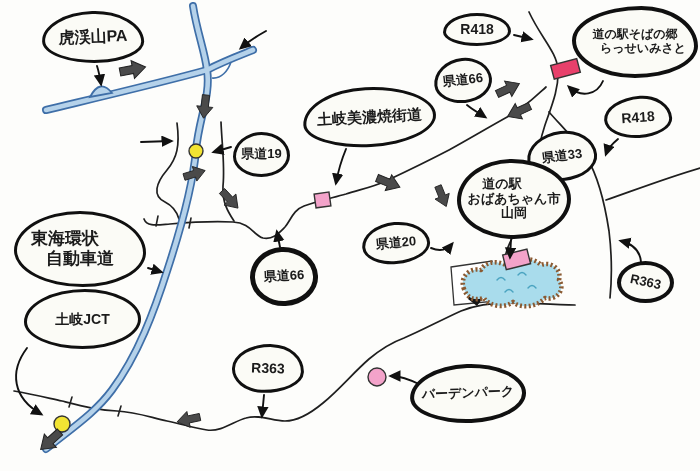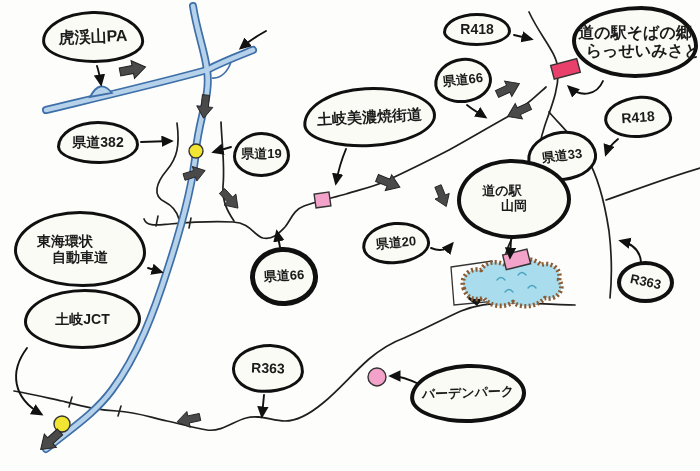--- a/index.html
+++ b/index.html
@@ -118,63 +118,61 @@
 
 <div class="bubble" style="left:42px;top:11px;width:102px;height:52px;font-size:16px;border-radius:50% 50% 45% 55%/55% 62% 38% 45%;transform:rotate(-2deg)">
       <span>虎渓山PA</span>
     </div>
 
 
 <div class="bubble" style="left:443px;top:13px;width:68px;height:33px;font-size:14px;border-radius:50% 50% 50% 50%/58% 55% 45% 42%">
       <span>R418</span>
     </div>
 
-<div class="bubble" style="left:572px;top:6px;width:126px;height:72px;font-size:16px;border-width:4px;border-radius:55% 45% 50% 50%/48% 56% 44% 52%">
+<div class="bubble" style="left:572px;top:6px;width:126px;height:72px;font-size:12px;border-width:4px;border-radius:55% 45% 50% 50%/48% 56% 44% 52%">
   <span>道の駅そばの郷</span>
   <span style="margin-left:16px">らっせいみさと</span>
 </div>
 
 <div class="bubble" style="left:434px;top:58px;width:58px;height:45px;font-size:13px;border-radius:52% 48% 50% 50%/55% 52% 48% 45%;transform:rotate(-6deg)">
       <span>県道66</span>
     </div>
 
 <div class="bubble" style="left:604px;top:96px;width:68px;height:42px;font-size:14px;border-radius:55% 45% 50% 50%/52% 58% 42% 48%;transform:rotate(-4deg)">
       <span>R418</span>
     </div>
 
-<div class="bubble" style="left:57px;top:121px;width:82px;height:43px;font-size:14px;border-radius:50% 50% 48% 52%/60% 55% 45% 40%">
-      <span>県道382</span>
-    </div>
 
 <div class="bubble" style="left:233px;top:132px;width:57px;height:45px;font-size:13px;border-radius:50% 50% 50% 50%/55% 52% 48% 45%">
       <span>県道19</span>
     </div>
 
 <div class="bubble" style="left:303px;top:87px;width:133px;height:60px;font-size:15px;border-radius:48% 52% 50% 50%/58% 52% 48% 42%;transform:rotate(-3deg)">
       <span>土岐美濃焼街道</span>
     </div>
 
 <div class="bubble" style="left:527px;top:131px;width:70px;height:50px;font-size:13px;border-radius:52% 48% 50% 50%/52% 55% 45% 48%;transform:rotate(-7deg)">
       <span>県道33</span>
     </div>
 
 <div class="bubble" style="left:457px;top:159px;width:114px;height:80px;font-size:13px;border-width:4px;border-radius:48% 52% 50% 50%/52% 50% 50% 48%">
   <span style="margin-right:24px">道の駅</span>
+  <span>おばあちゃん市</span>
   <span>山岡</span>
 </div>
 
 <div class="bubble" style="left:362px;top:222px;width:68px;height:42px;font-size:13px;border-radius:50% 50% 52% 48%/55% 55% 45% 45%;transform:rotate(-5deg)">
       <span>県道20</span>
     </div>
 
 <div class="bubble" style="left:250px;top:247px;width:68px;height:59px;font-size:13px;border-width:5px;border-radius:48% 52% 50% 50%/50% 52% 48% 50%;transform:rotate(-3deg)">
       <span>県道66</span>
     </div>
 
-<div class="bubble" style="left:14px;top:211px;width:132px;height:76px;font-size:14px;border-radius:50% 50% 48% 52%/52% 55% 45% 48%">
+<div class="bubble" style="left:14px;top:211px;width:132px;height:76px;font-size:17px;border-radius:50% 50% 48% 52%/52% 55% 45% 48%">
   <span style="margin-right:30px">東海環状</span>
   <span style="">自動車道</span>
 </div>
 
 <div class="bubble" style="left:24px;top:289px;width:117px;height:60px;font-size:14px;border-radius:52% 48% 50% 50%/55% 50% 50% 45%">
       <span>土岐JCT</span>
     </div>
 
 <div class="bubble" style="left:232px;top:344px;width:72px;height:49px;font-size:14px;border-radius:55% 45% 58% 42%/52% 55% 45% 48%;transform:rotate(2deg)">
       <span>R363</span>

